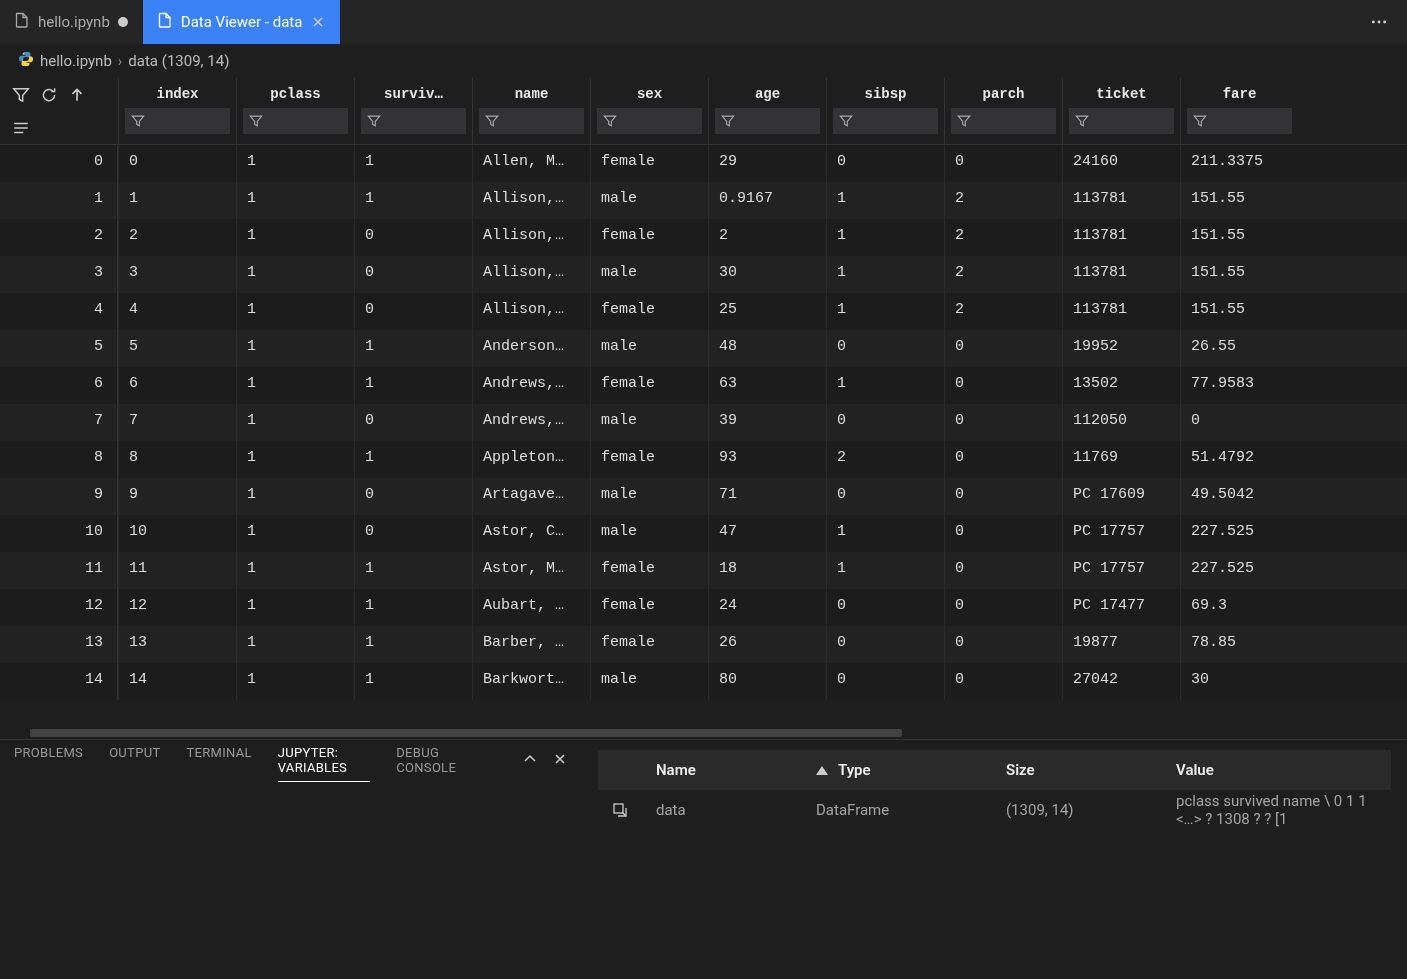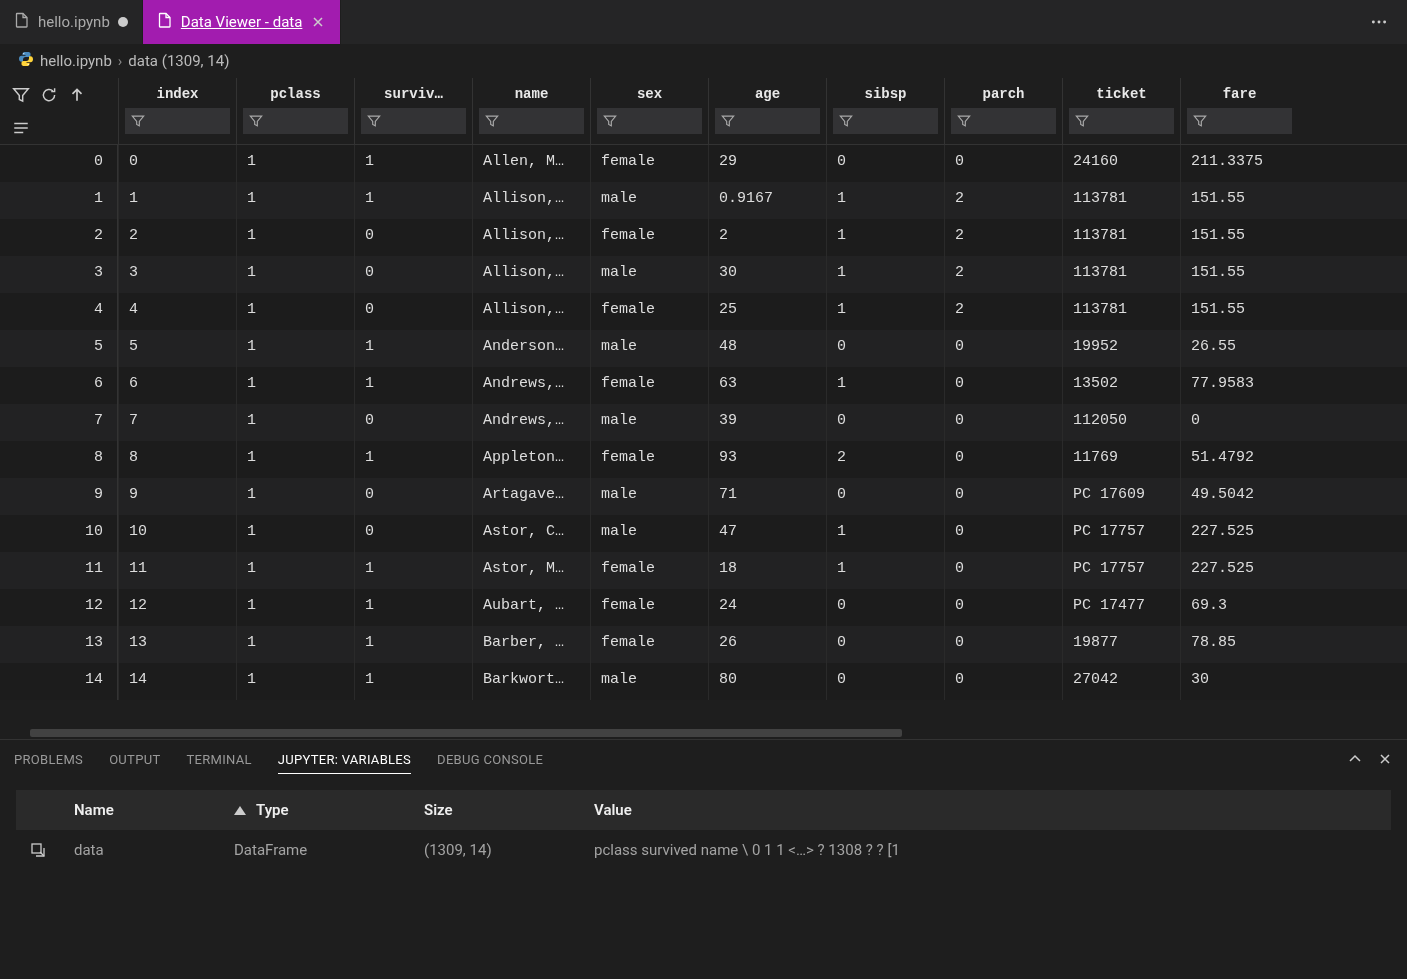--- a/index.html
+++ b/index.html
@@ -26,23 +26,22 @@
     gap: 8px;
     padding: 0 14px;
     height: 100%;
     color: #aaa;
     font-size: 15px;
     cursor: pointer;
     border-right: 1px solid #1e1e1e;
     position: relative;
   }
   .tab.active {
-    background: #a21caf;
+    background: #3b82f6;
     color: #ffffff;
-    text-decoration: underline;
   }
   .tab .file-icon svg { width: 16px; height: 16px; }
   .tab .dot {
     width: 10px; height: 10px; border-radius: 50%; background: #ccc;
   }
   .tab .close { width: 16px; height:16px; display:flex;align-items:center;justify-content:center;color:#ccc;}
   .tab-bar .spacer { flex: 1; }
   .more-button { width: 40px; display:flex;align-items:center;justify-content:center;height:100%;cursor:pointer;color:#ccc;}
   .breadcrumb {
     display: flex;
@@ -145,21 +144,21 @@
   .hscroll .thumb {
     position: absolute;
     left: 30px; width: 62%; height: 8px; top:2px;
     background: #424242;
     border-radius: 2px;
   }
   .panel {
     background: #1e1e1e;
     border-top: 1px solid #333;
     display: flex;
-    flex-direction: column;
+    flex-direction: row;
     height: 240px;
   }
   .panel-tabs {
     display: flex;
     align-items: center;
     height: 40px;
     padding: 0 14px;
     gap: 26px;
     font-size: 13px;
   }

